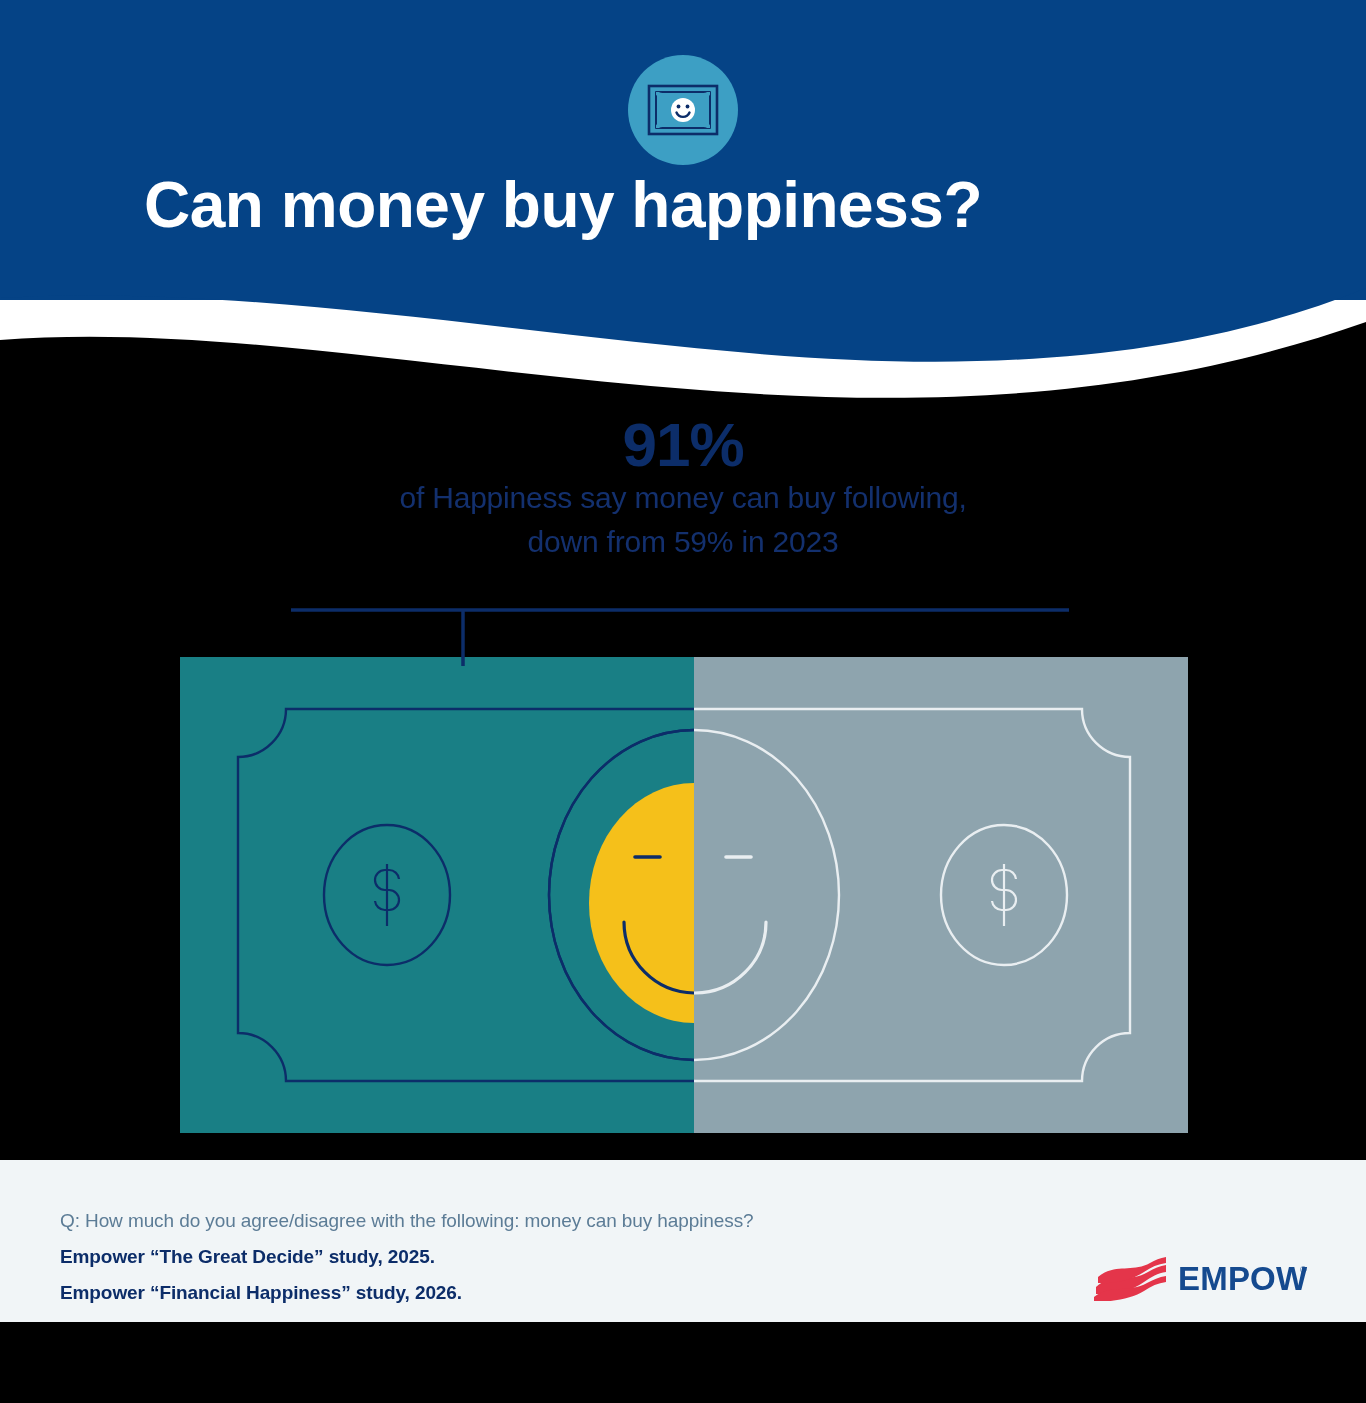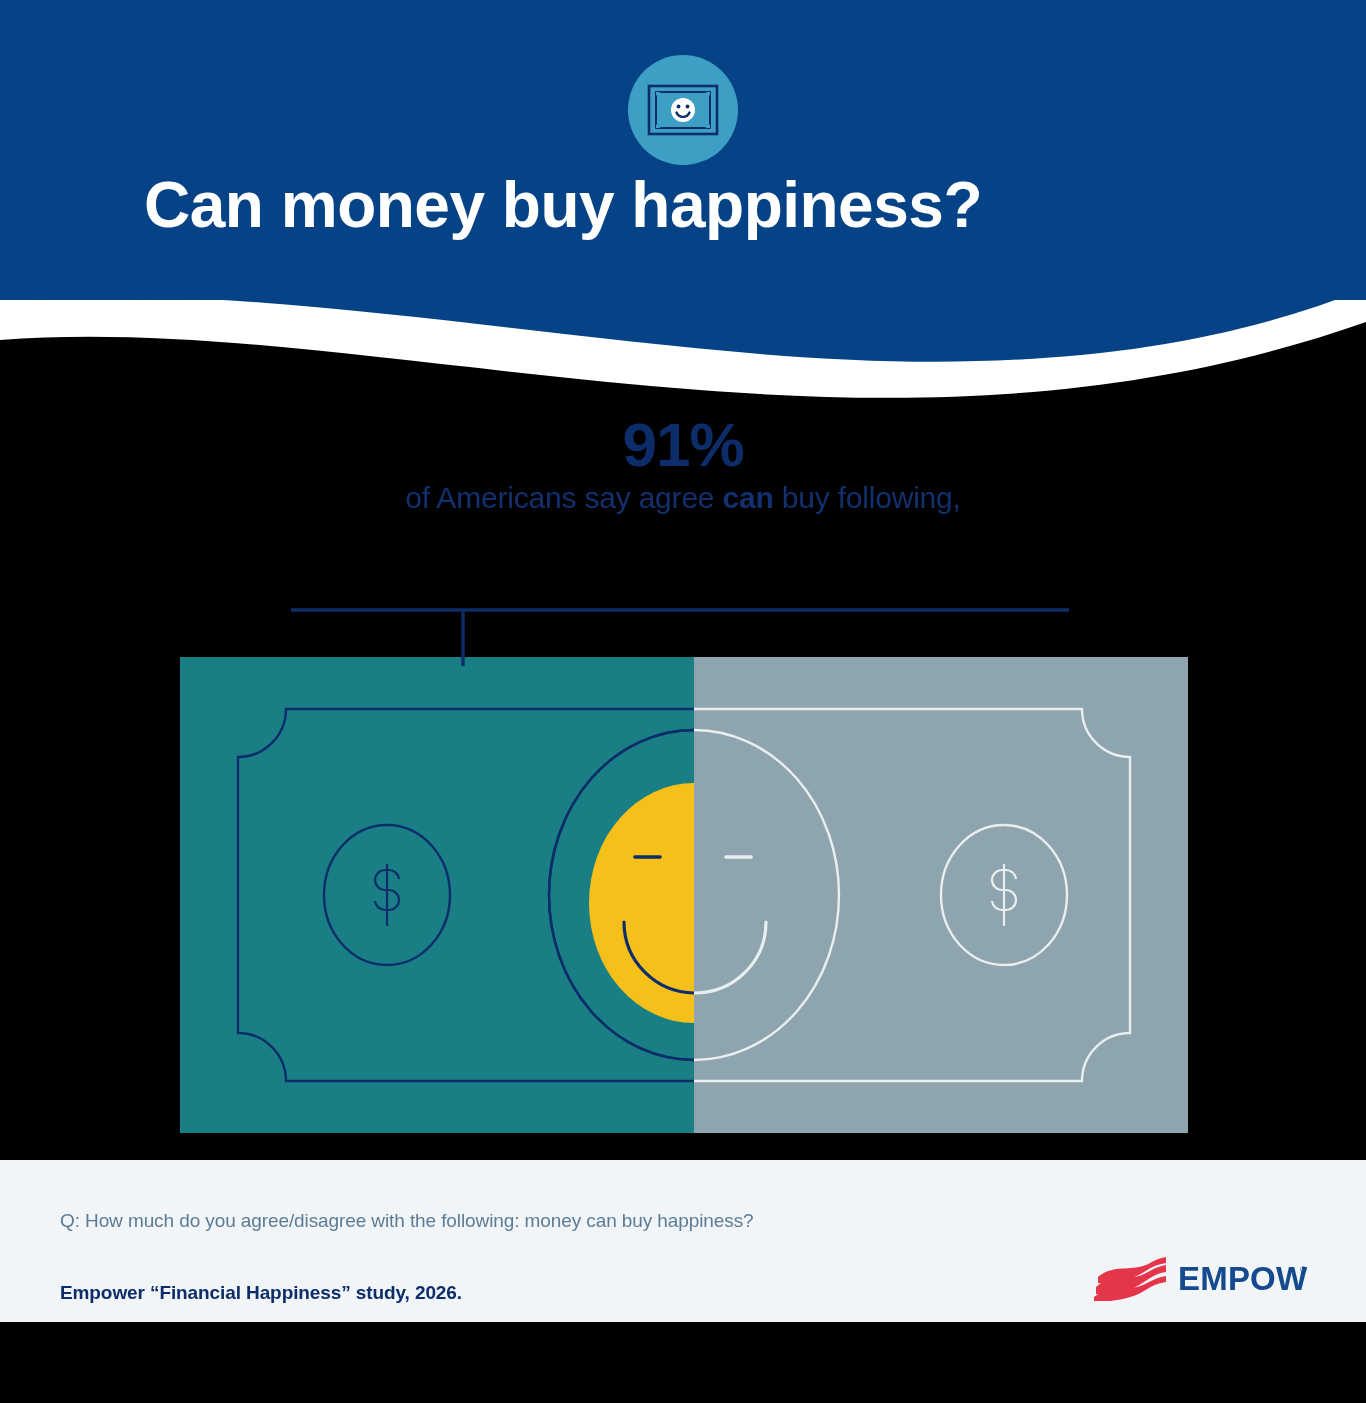--- a/index.html
+++ b/index.html
@@ -83,21 +83,21 @@
     font-weight: bold;
     line-height: 1.0;
     letter-spacing: -1px;
   }
   .stat-line {
     color: #13306e;
     font-size: 30px;
     line-height: 1.48;
     letter-spacing: -0.2px;
   }
-  .stat-line b { font-weight: bold; }
+  .stat-line b { font-weight: normal; }
 
   
   .bracket {
     position: absolute;
     left: 291px; top: 608px;
     width: 778px;
     height: 60px;
     z-index: 5;
   }
 
@@ -174,21 +174,22 @@
       <circle cx="31.5" cy="22.5" r="1.9" fill="#0c2d69"></circle>
       <circle cx="40.5" cy="22.5" r="1.9" fill="#0c2d69"></circle>
       <path d="M29.5,28.5 A7,7 0 0 0 42.5,28.5" fill="none" stroke="#0c2d69" stroke-width="2.4" stroke-linecap="round"></path>
     </svg>
   </div>
 
   <div class="title">Can money buy happiness?</div>
 
   <div class="stat-wrap">
     <div class="stat-number">91%</div>
-    <div class="stat-line"><span>of Americans say agree </span><b>can</b><span> buy following,</span></div>
+    <div class="stat-line"><span>of Happiness say money </span><b>can</b><span> buy following,</span></div>
+    <div class="stat-line">down from 59% in 2023</div>
   </div>
 
   <svg class="bracket" viewBox="0 0 778 60" preserveAspectRatio="none">
     <line x1="0" y1="2" x2="778" y2="2" stroke="#0c2d69" stroke-width="3.5"></line>
     <line x1="172" y1="2" x2="172" y2="58" stroke="#0c2d69" stroke-width="3.5"></line>
   </svg>
 
   <svg class="bill" viewBox="0 0 1008 476">
     <defs>
       <clipPath id="clipLeft">
@@ -242,20 +243,21 @@
                L826,233 A10,10 0 0 1 826,253 L822,253 A10,10 0 0 1 812,244" stroke-width="2.2"></path>
 
       <ellipse cx="514" cy="238" rx="145" ry="165"></ellipse>
       <path d="M546,200 L571,200" stroke-width="3.6" stroke-linecap="round"></path>
       <path d="M444,265 A71,71 0 0 0 586,265" stroke-width="3.2" stroke-linecap="round"></path>
     </g>
   </svg>
 
   <div class="footer">
     <div class="footer-q">Q: How much do you agree/disagree with the following: money can buy happiness?</div>
+    <div class="footer-src1">Empower “The Great Decide” study, 2025.</div>
     <div class="footer-src2">Empower “Financial Happiness” study, 2026.</div>
 
     <svg class="logo" viewBox="0 0 215 48">
       <g fill="#e4354a">
         <path d="M2,34 C18,19 36,30 54,19 C60,15.5 66,13 72,12 L72,19
                  C64,20 57,24 50,29 C38,38 20,42 2,41 Z"></path>
         <path d="M4,24 C20,10 38,20 56,10 C61,7 66,5 72,4 L72,10
                  C64,11 57,14 50,19 C38,27 21,31 4,30 Z"></path>
         <path d="M0,44 C17,31 35,40 53,30 C59,27 65,24 72,23 L72,29
                  C64,30 57,33 50,38 C39,45 19,49 0,49 Z"></path>

